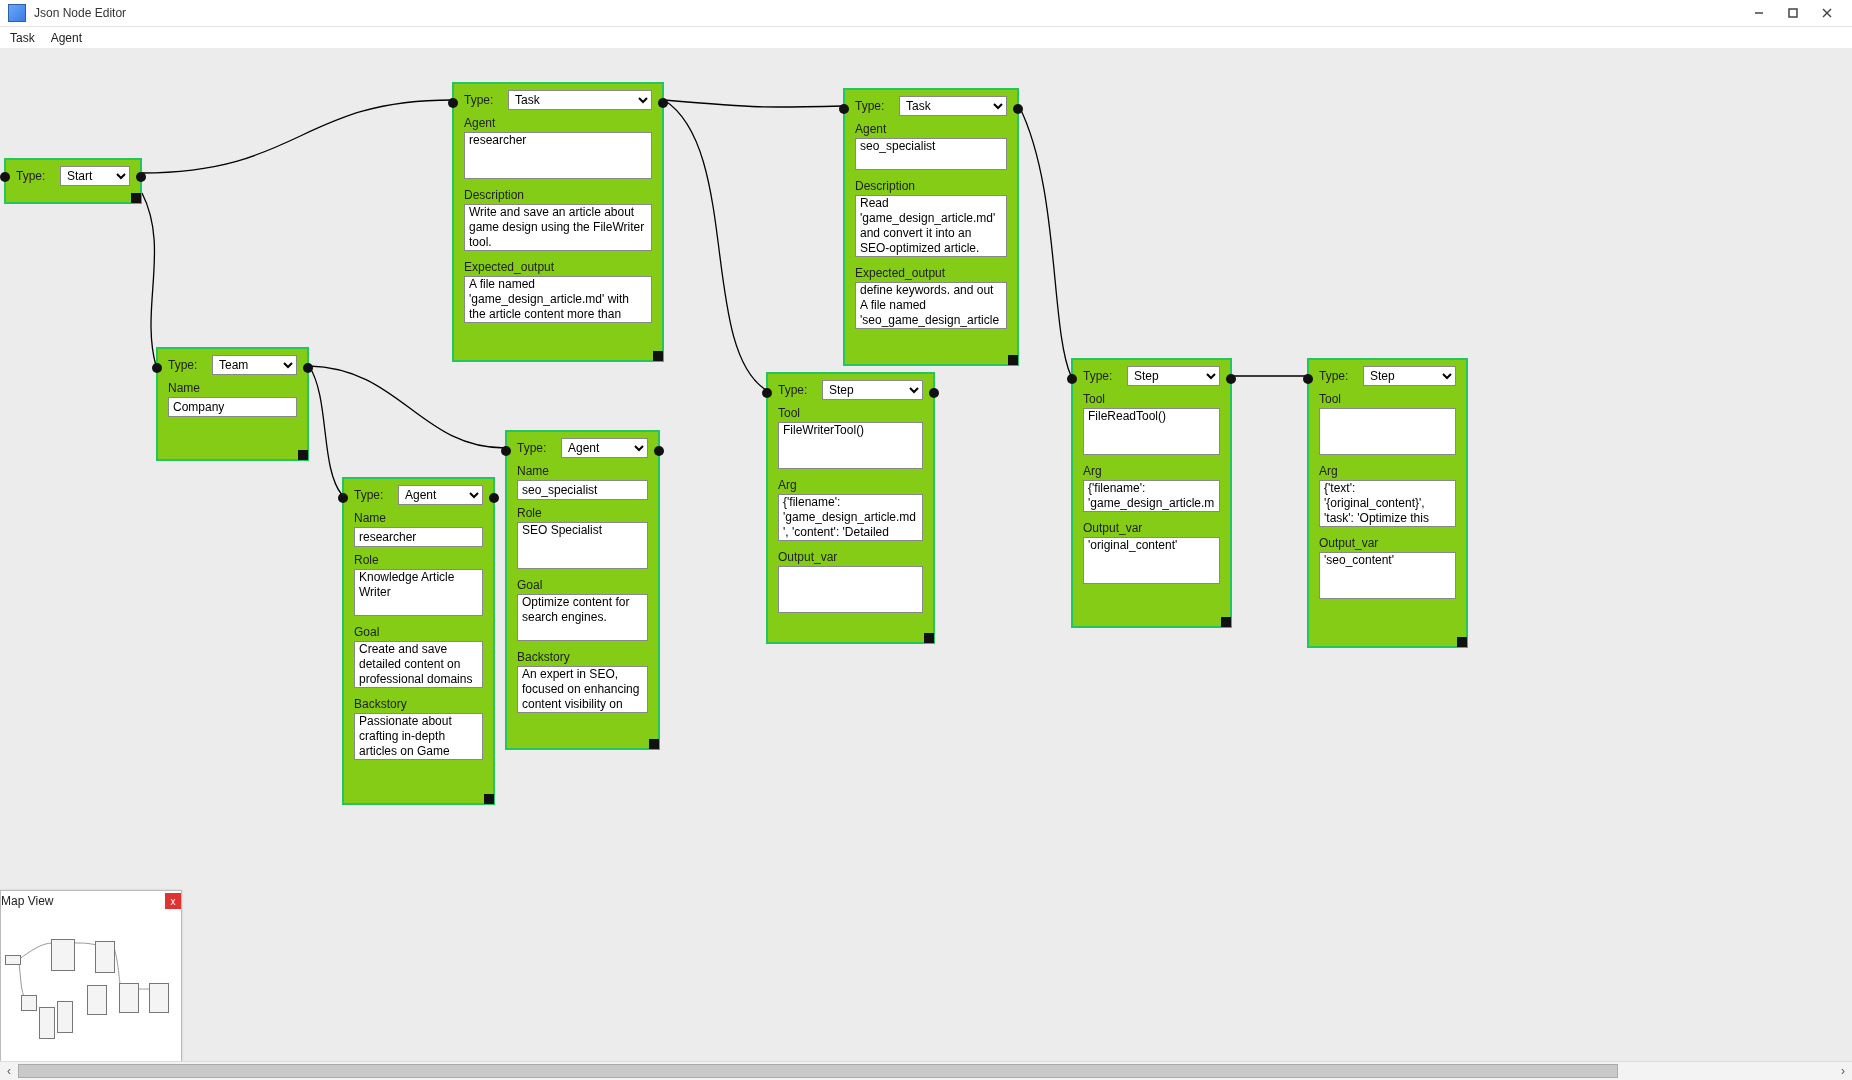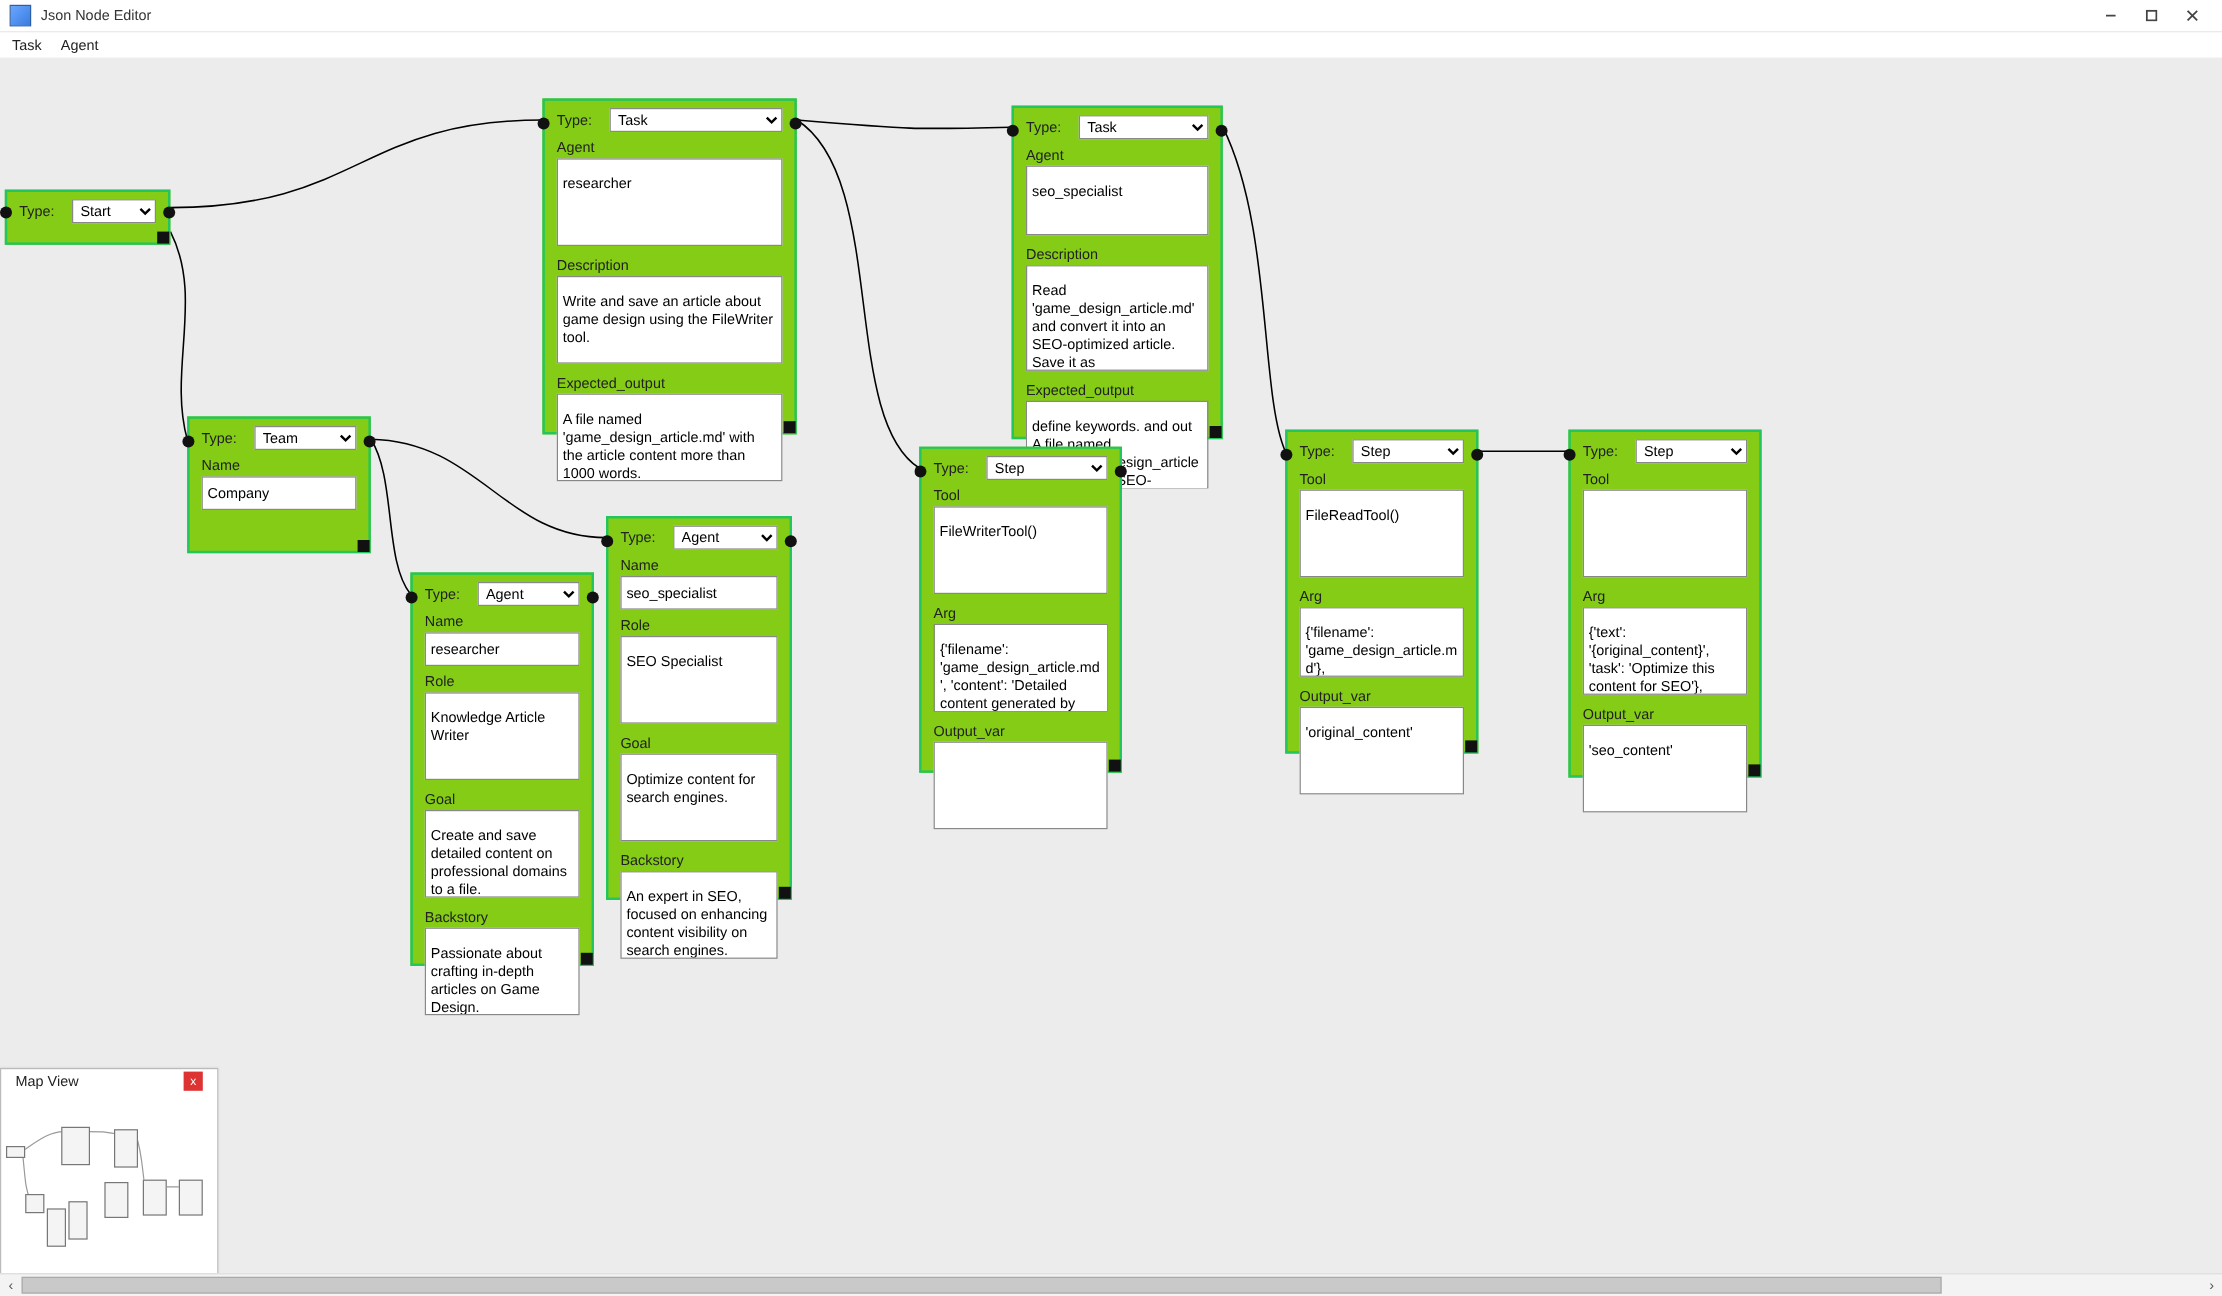--- a/index.html
+++ b/index.html
@@ -15,29 +15,29 @@
   .viewport{position:absolute;left:0;top:48px;right:0;bottom:18px;background:#ececec;overflow:hidden}
   .canvas{position:absolute;left:0;top:0;width:100%;height:100%}
   svg.edges{position:absolute;left:0;top:0;width:100%;height:100%;pointer-events:none}
   
   .node{position:absolute;background:#84cc16;border:2px solid #22c55e;padding:6px 10px 10px 10px;box-sizing:border-box}
   .resize{position:absolute;right:-1px;bottom:-1px;width:10px;height:10px;background:#111}
   .row{display:flex;align-items:center;gap:8px;margin-bottom:4px}
   .typelabel{min-width:36px}
   select.typesel{flex:1;height:20px;background:#fff;border:1px solid #888;font-family:inherit;font-size:12px;padding:0 2px}
   .fieldlabel{margin-top:6px;margin-bottom:2px}
-  textarea.fld, input.fld{width:100%;box-sizing:border-box;background:#fff;border:1px solid #888;font-family:inherit;font-size:12px;padding:13px 4px;resize:none;line-height:1.25}
+  textarea.fld, input.fld{width:100%;box-sizing:border-box;background:#fff;border:1px solid #888;font-family:inherit;font-size:12px;padding:0 4px;resize:none;line-height:1.25}
   input.fld{height:20px}
   textarea.fld{overflow-y:auto}
   textarea.fld.noscroll{overflow:hidden}
   
   .port{position:absolute;width:10px;height:10px;background:#111;border-radius:50%}
   
   .mapview{position:absolute;left:0;bottom:18px;width:180px;height:170px;background:#fff;border:1px solid #bbb;box-shadow:0 0 2px rgba(0,0,0,.15)}
-  .mapview .hdr{height:20px;display:flex;align-items:center;padding:0 12px;font-size:12px}
+  .mapview .hdr{height:20px;display:flex;align-items:center;padding:0 0;font-size:12px}
   .mapview .hdr .close{margin-left:auto;width:16px;height:16px;background:#d33;color:#fff;display:flex;align-items:center;justify-content:center;font-size:10px}
   .mapview .body{position:relative;height:calc(100% - 20px)}
   .mini{position:absolute;border:1px solid #777;background:#f4f4f4}
   .mini-edges{position:absolute;left:0;top:0;width:100%;height:100%}
   
   .hscroll{position:absolute;left:0;right:0;bottom:0;height:18px;background:#f3f3f3;border-top:1px solid #ddd;display:flex;align-items:center}
   .hscroll .btn{width:18px;height:100%;display:flex;align-items:center;justify-content:center;color:#555}
   .hscroll .track{flex:1;height:100%;position:relative}
   .hscroll .thumb{position:absolute;top:2px;bottom:2px;left:0;width:88%;background:#c9c9c9;border:1px solid #aaa}
 </style>

